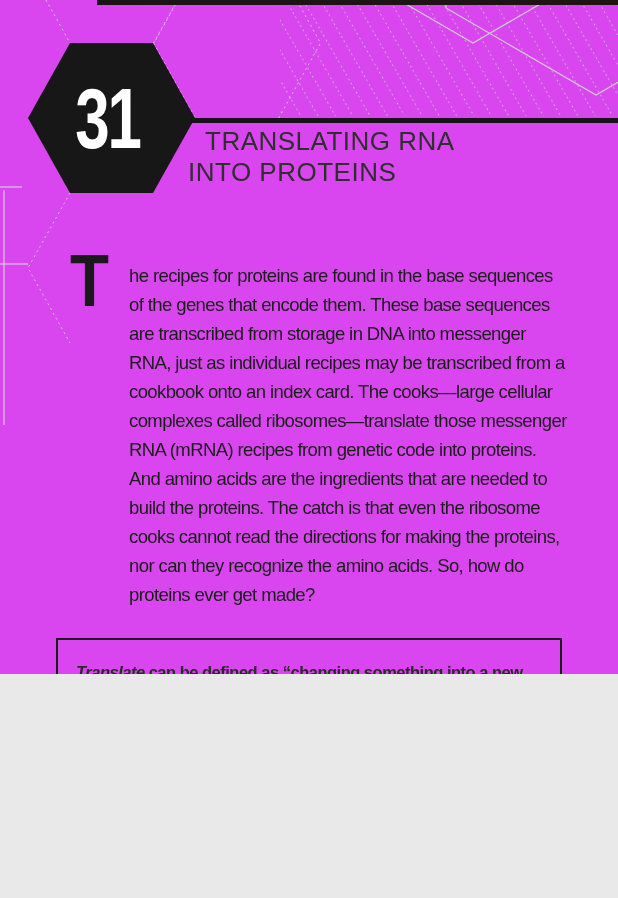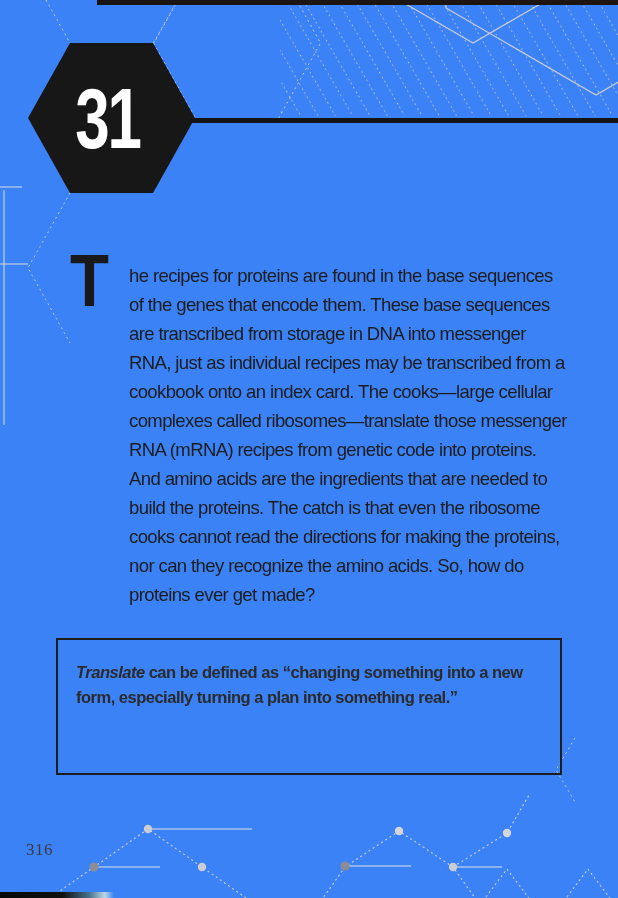--- a/index.html
+++ b/index.html
@@ -1,16 +1,16 @@
 <!DOCTYPE html>
 <html><head>
 <meta charset="utf-8">
 <style>
   html,body{margin:0;padding:0;background:#e9e9e9;}
-  .page{position:relative;width:618px;height:898px;background:#3b82f6;overflow:hidden;
+  .page{position:relative;width:618px;height:674px;background:#d946ef;overflow:hidden;
         font-family:"Liberation Sans",sans-serif;}
   .bg{position:absolute;left:0;top:0;}
 
   .top-bar{position:absolute;left:97px;top:0;width:521px;height:5px;
            background:linear-gradient(90deg,#191413,#1e1410);}
 
   .hexwrap{position:absolute;left:28px;top:43px;width:167px;height:150px;}
   .hexwrap svg{position:absolute;left:0;top:0;}
   .chapnum{position:absolute;left:0;top:0;width:167px;height:150px;display:flex;
            align-items:center;justify-content:center;color:#ffffff;font-weight:bold;
@@ -106,20 +106,24 @@
 
   <div class="hexwrap">
     <svg width="167" height="150" viewBox="0 0 167 150">
       <polygon points="0,75 42,0 125,0 167,75 125,150 42,150" fill="#171717"></polygon>
     </svg>
     <div class="chapnum">31</div>
   </div>
 
   <div class="rule"></div>
 
+  <div class="title">
+    <div class="t1">TRANSLATING RNA</div>
+    <div class="t2">INTO PROTEINS</div>
+  </div>
 
   <div class="dropcap">T</div>
 
   <p class="body">he recipes for proteins are found in the base sequences of the genes that encode them. These base sequences are transcribed from storage in DNA into messenger RNA, just as individual recipes may be transcribed from a cookbook onto an index card. The cooks—large cellular complexes called ribosomes—translate those messenger RNA (mRNA) recipes from genetic code into proteins. And amino acids are the ingredients that are needed to build the proteins. The catch is that even the ribosome cooks cannot read the directions for making the proteins, nor can they recognize the amino acids. So, how do proteins ever get made?</p>
 
   <div class="defbox">
     <p class="p1"><em>Translate</em><span> can be defined as “changing something into a new form, especially turning a plan into something real.”</span></p>
   </div>
 
   <div class="pagenum">316</div>

